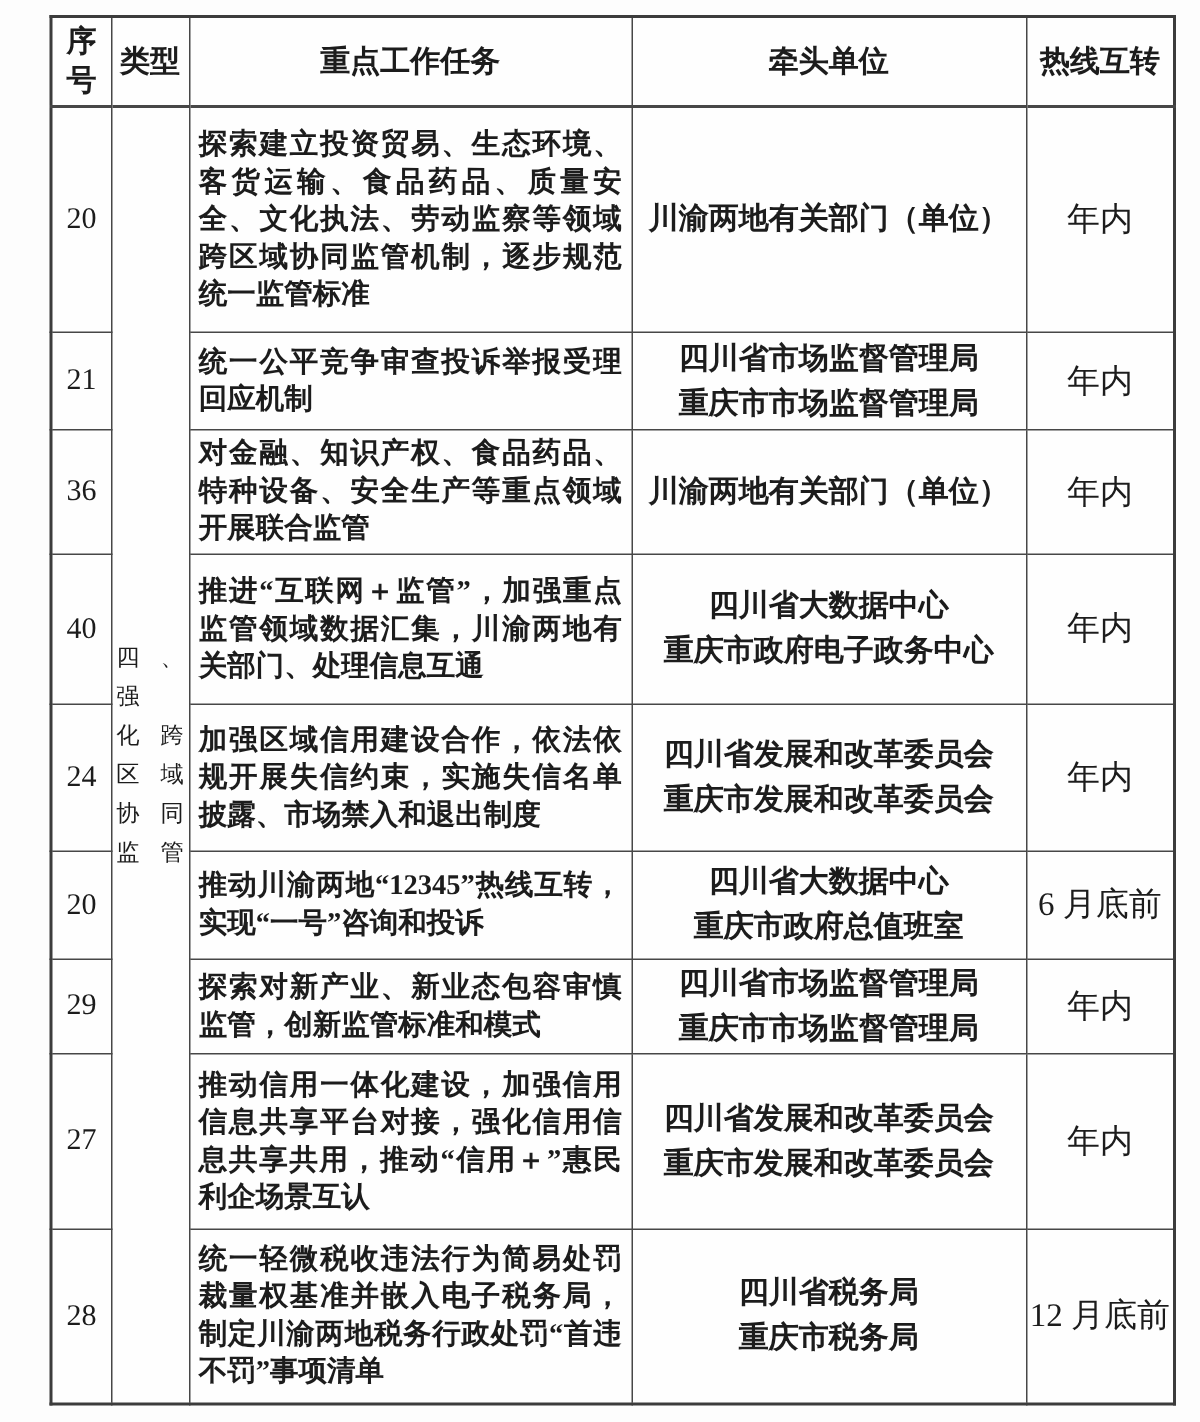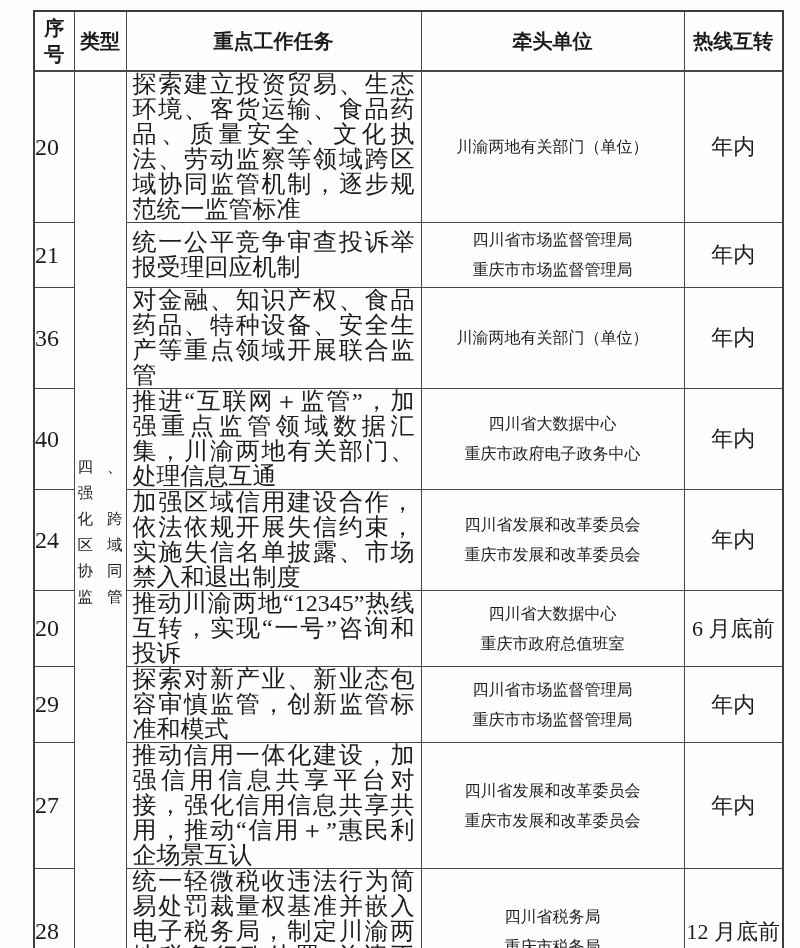--- a/index.html
+++ b/index.html
@@ -39,46 +39,48 @@
   .doc-table thead th {
     border-bottom-width: 2px;
     font-weight: bold;
     font-size: 20px;
     text-align: center;
     line-height: 26px;
     padding: 0 2px;
   }
   .pre-line { white-space: pre-line; }
   .no-cell {
-    text-align: left;
-    font-size: 24px;
+    text-align: center;
+    font-size: 20px;
     padding: 0;
   }
   .type-cell {
     font-size: 15.5px;
     line-height: 26px;
     padding: 0 3px;
     white-space: pre-line;
     text-align: justify;
     text-align-last: justify;
     font-family: Liberation Mono, monospace;
   }
   .task-cell {
-    font-size: 24px;
+    font-size: 19px;
     line-height: 25px;
     padding: 0 6px;
     text-align: justify;
     text-align-last: left;
+    font-weight: bold;
   }
   .unit-cell {
-    font-size: 16px;
+    font-size: 20px;
     line-height: 30px;
     text-align: center;
     padding: 0 2px;
     white-space: pre-line;
+    font-weight: bold;
   }
   .deadline-cell {
     font-size: 22px;
     text-align: center;
     padding: 0 2px;
     white-space: nowrap;
   }
 </style>
 </head>
 <body>

